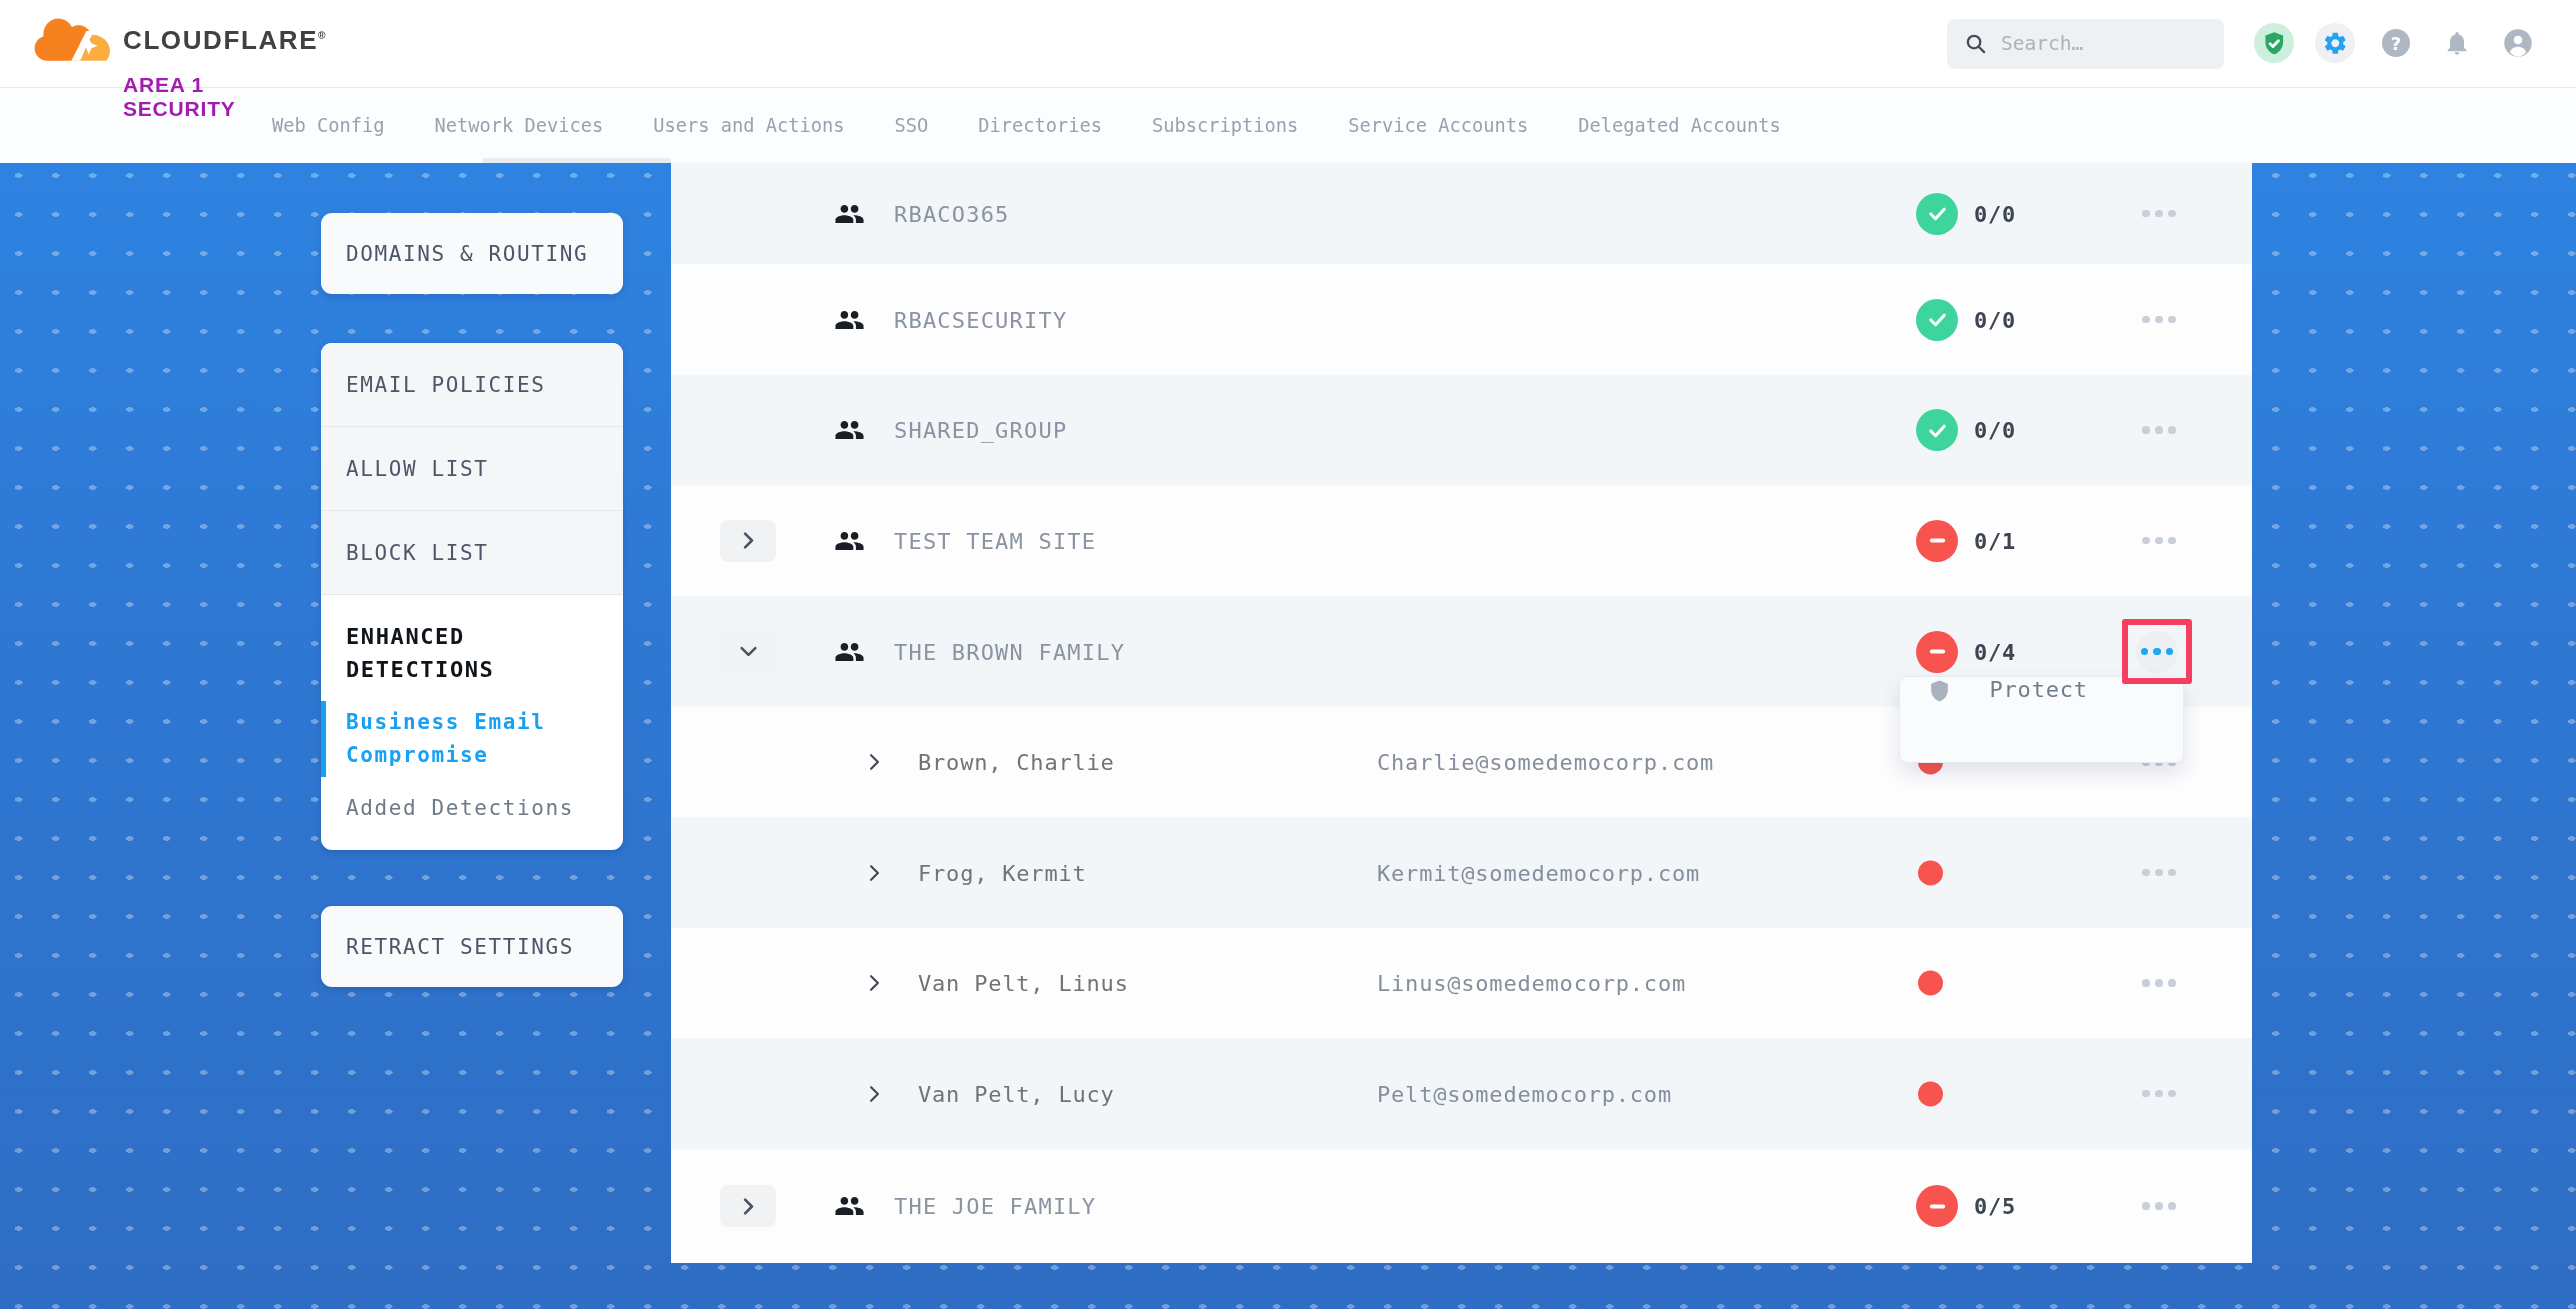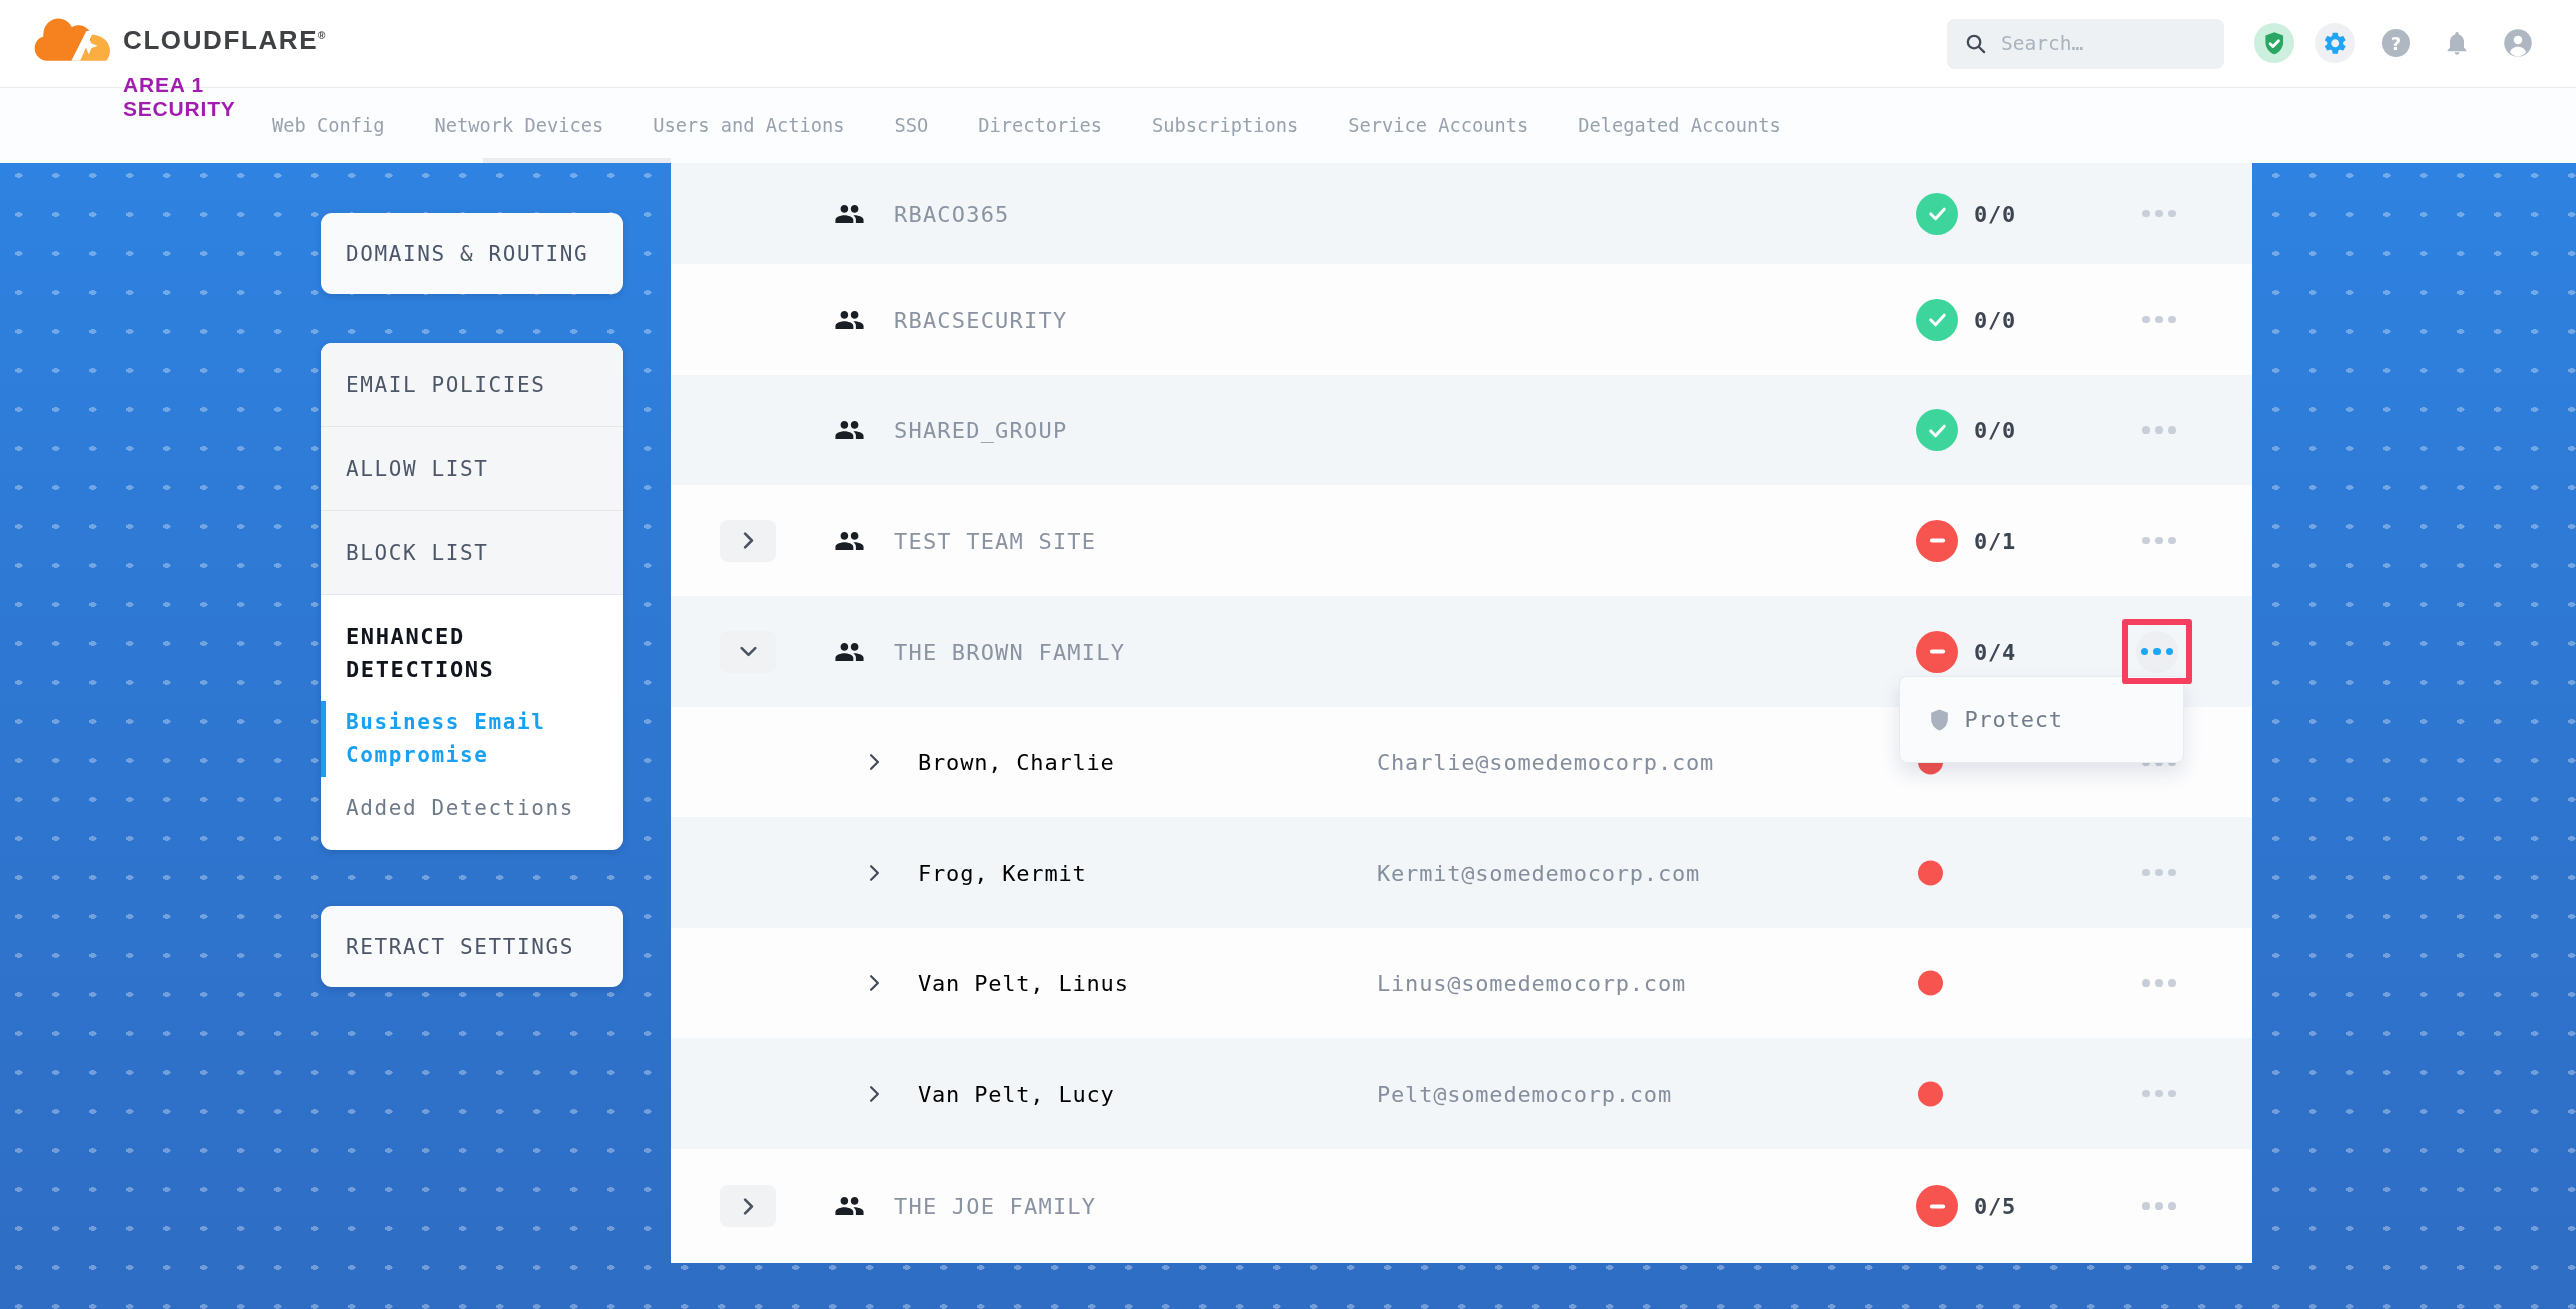--- a/index.html
+++ b/index.html
@@ -68,38 +68,38 @@
   .panel { position:absolute; left:671px; top:163px; width:1581px; z-index:2; }
   .row { position:relative; width:100%; }
   .row.light { background:#f3f6f9; }
   .row.white { background:#fdfdfe; }
   .abs { position:absolute; top:50%; transform:translateY(-50%); }
   .expand-btn { left:49px; width:56px; height:42px; border-radius:7.8px; background:#f0f2f4;
     display:flex; align-items:center; justify-content:center; cursor:pointer; }
   .grp-icon { left:163px; width:31px; height:23px; }
   .grp-name { left:223px; font-size:22px; letter-spacing:1.2px; color:#8a93a1; white-space:nowrap; }
   .usr-chevron { left:198px; width:11px; height:17px; }
-  .usr-name { left:247px; font-size:22px; letter-spacing:0.8px; color:#000000; white-space:nowrap; }
+  .usr-name { left:247px; font-size:22px; letter-spacing:0.8px; color:#737373; white-space:nowrap; }
   .usr-email { left:706px; font-size:22px; letter-spacing:0.8px; color:#848e9c; white-space:nowrap; }
   .badge { left:1245px; width:42px; height:42px; border-radius:50%; display:flex; align-items:center; justify-content:center; }
   .badge.ok { background:#3ed59d; }
   .badge.blocked { background:#f7544f; }
   .count { left:1303px; font-size:22px; font-weight:700; letter-spacing:0.8px; color:#3d4551; }
   .status-dot { left:1247px; width:25px; height:25px; border-radius:50%; background:#f7544f; }
   .kebab { left:1471px; display:flex; gap:5.4px; cursor:pointer; }
   .kebab i { width:7.8px; height:7.8px; border-radius:50%; background:#c9cfd8; }
   .kebab-circle { left:1465px; width:42px; height:42px; border-radius:50%; background:#edeff2;
     display:flex; align-items:center; justify-content:center; gap:4.7px; cursor:pointer; }
   .kebab-circle i { width:7.8px; height:7.8px; border-radius:50%; background:#1ba7f5; }
 
   
   .protect-popup { position:absolute; left:1899px; top:676px; width:285px; height:87px;
     background:#fafbfc; border:0.8px solid #e7eaee; border-radius:7.8px;
     box-shadow:0 9.3px 20px rgba(20,40,80,.12); z-index:40;
-    display:flex; align-items:center; padding-left:26.5px; gap:13px; cursor:pointer; }
+    display:flex; padding-left:26.5px; gap:38px; cursor:pointer; }
   .protect-popup span { font-size:22px; letter-spacing:0.8px; color:#727d8c; }
   .annotation { position:absolute; left:2122px; top:619px; width:70px; height:65px;
     border:6.2px solid #f43f5e; border-radius:3.1px; z-index:50; }
 </style>
 </head>
 <body>
 
 <div class="bg-dots"></div>
 
 <header class="app-header">

